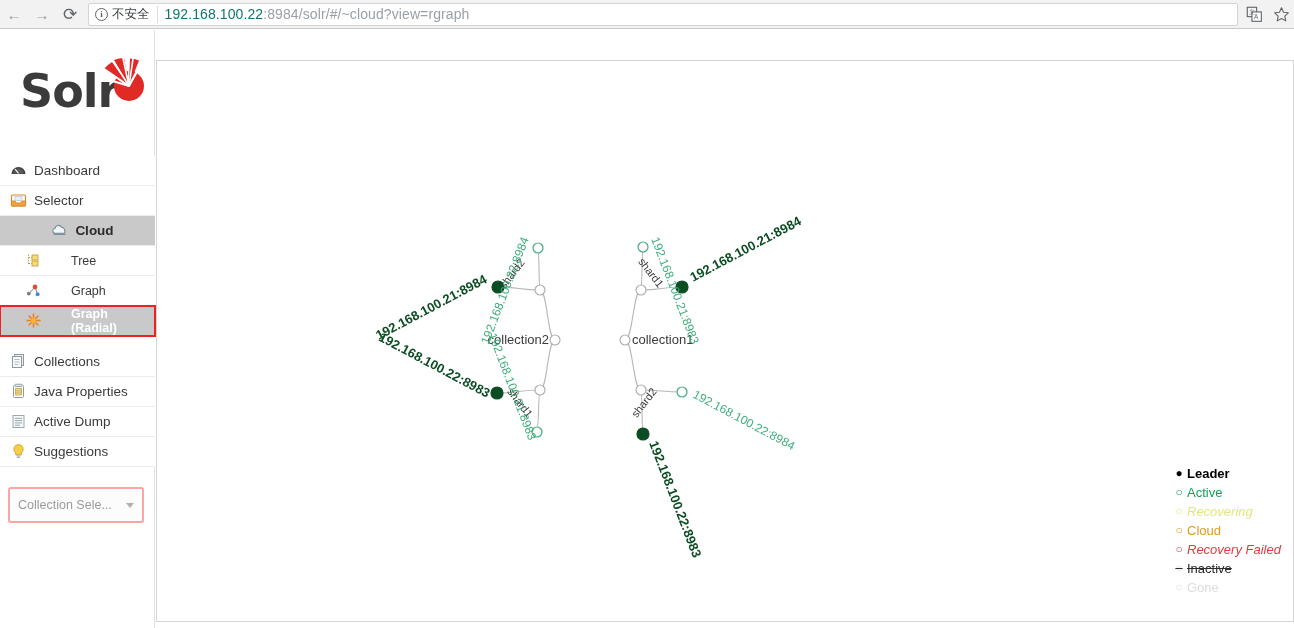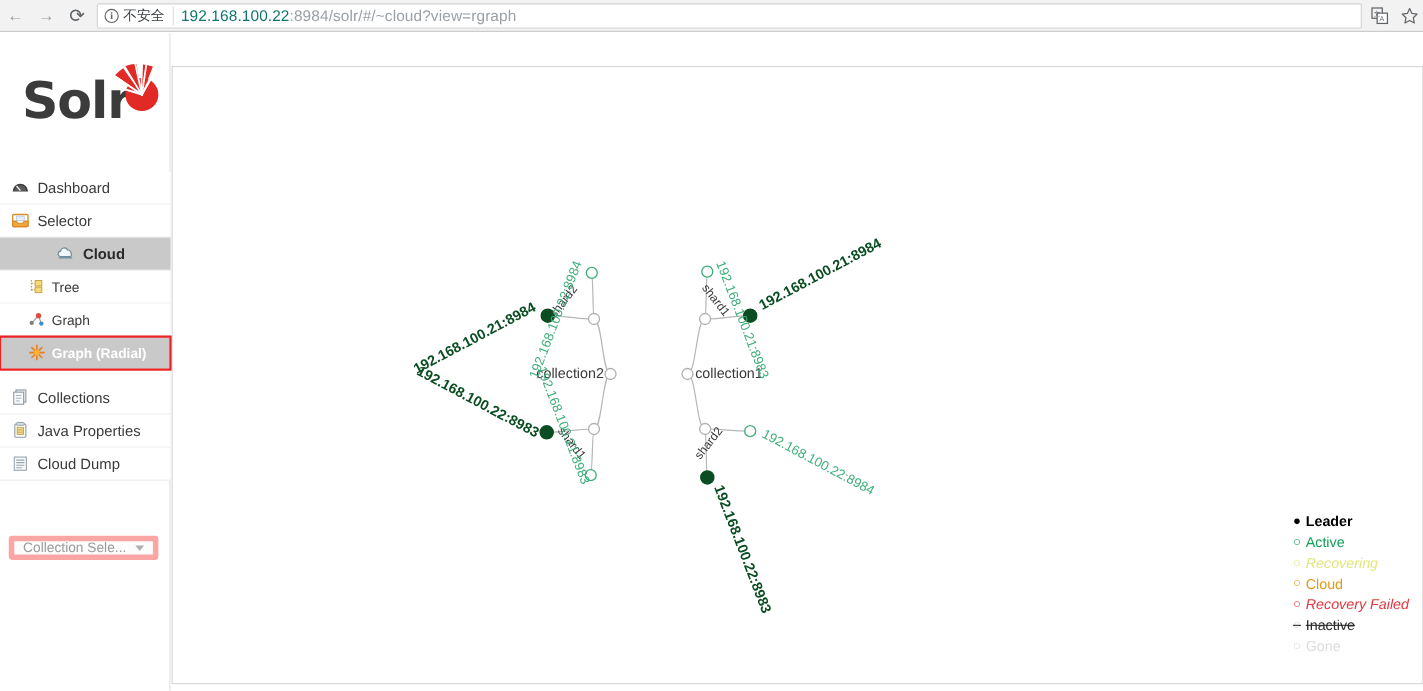--- a/index.html
+++ b/index.html
@@ -77,38 +77,38 @@
   #nav { position: absolute; top: 126px; left: 0; width: 155px; }
   .nav-item {
     display: flex; align-items: center;
     height: 30px; padding-left: 10px;
     font-size: 13.5px; color: #3a3a3a;
     border-bottom: 1px solid #ececec;
     background: #ffffff; cursor: pointer;
     position: relative;
   }
   .nav-item.active-section { background: #c9c9c9; font-weight: bold; color: #2b2b2b; justify-content: center; }
-  .nav-item.sub { padding-left: 26px; font-size: 12.5px; }
+  .nav-item.sub { padding-left: 26px; font-size: 12.5px; gap: 24px; }
   .nav-item.selected {
     background: #c9c9c9; color: #ffffff;
     outline: 2px solid #ee2222; outline-offset: -1px;
     z-index: 3;
     font-weight: bold;
   }
   .nav-item .ico {
     width: 17px; height: 17px; margin-right: 7px; flex: none;
     display: flex; align-items: center; justify-content: center;
   }
   .nav-item.sub .ico { width: 15px; height: 15px; margin-right: 6px; }
   .nav-gap { height: 11px; background: #ffffff; }
 
   
   .selector {
-    position: absolute; left: 8px; width: 136px; height: 22px;
-    border: 5px solid #fca5a5; border-radius: 3px;
+    position: absolute; left: 8px; width: 136px; height: 36px;
+    border: 2px solid #fca5a5; border-radius: 3px;
     background: #fcfcfc;
     display: flex; align-items: center; justify-content: space-between;
     padding: 0 8px; font-size: 12.5px; color: #9b9b9b; cursor: pointer;
   }
   #collection-selector { top: 457px; }
   #core-selector { top: 502px; }
   .caret {
     width: 0; height: 0;
     border-left: 4.5px solid transparent;
     border-right: 4.5px solid transparent;
@@ -318,23 +318,33 @@
         <svg width="17" height="17" viewBox="0 0 17 17">
           <rect x="3" y="2.5" width="11" height="12" fill="#f7f9fa" stroke="#9aa6ad" stroke-width="1"></rect>
           <g stroke="#9aa6ad" stroke-width="1">
             <line x1="4.8" y1="5.3" x2="12.2" y2="5.3"></line>
             <line x1="4.8" y1="7.6" x2="12.2" y2="7.6"></line>
             <line x1="4.8" y1="9.9" x2="12.2" y2="9.9"></line>
             <line x1="4.8" y1="12.2" x2="10" y2="12.2"></line>
           </g>
         </svg>
       </span>
-      <span>Cloud Dump</span>
-    </div>
-
+      <span>Active Dump</span>
+    </div>
+
+    <div class="nav-item">
+      <span class="ico">
+        <svg width="17" height="17" viewBox="0 0 17 17">
+          <path d="M8.5 1.6 a4.6 4.6 0 0 1 2.9 8.2 v1.8 h-5.8 v-1.8 a4.6 4.6 0 0 1 2.9 -8.2 z" fill="#f8cf4c" stroke="#d2a92a" stroke-width="1"></path>
+          <rect x="6.1" y="11.8" width="4.8" height="1.5" fill="#c7c7c7"></rect>
+          <rect x="6.8" y="13.6" width="3.4" height="1.3" fill="#a8a8a8"></rect>
+        </svg>
+      </span>
+      <span>Suggestions</span>
+    </div>
   </div>
 
   <div class="selector" id="collection-selector">
     <span>Collection Sele...</span>
     <span class="caret"></span>
   </div>
 </div>
 
 <div id="content-panel">
 

